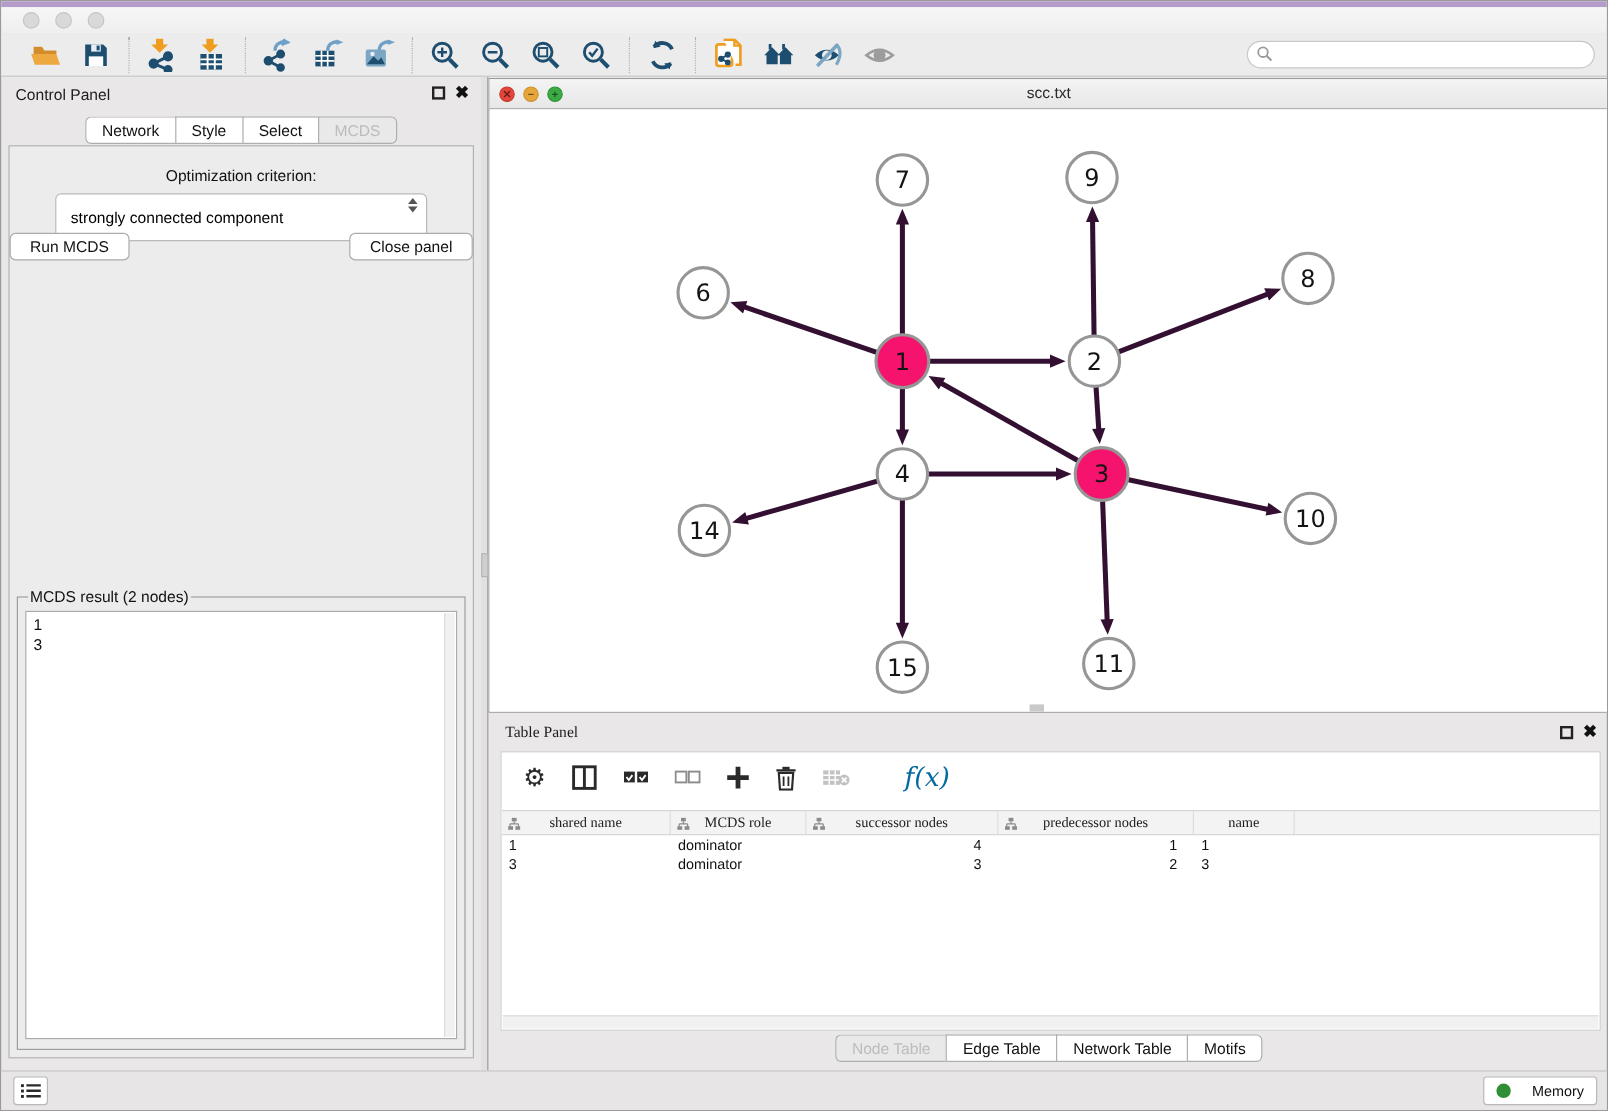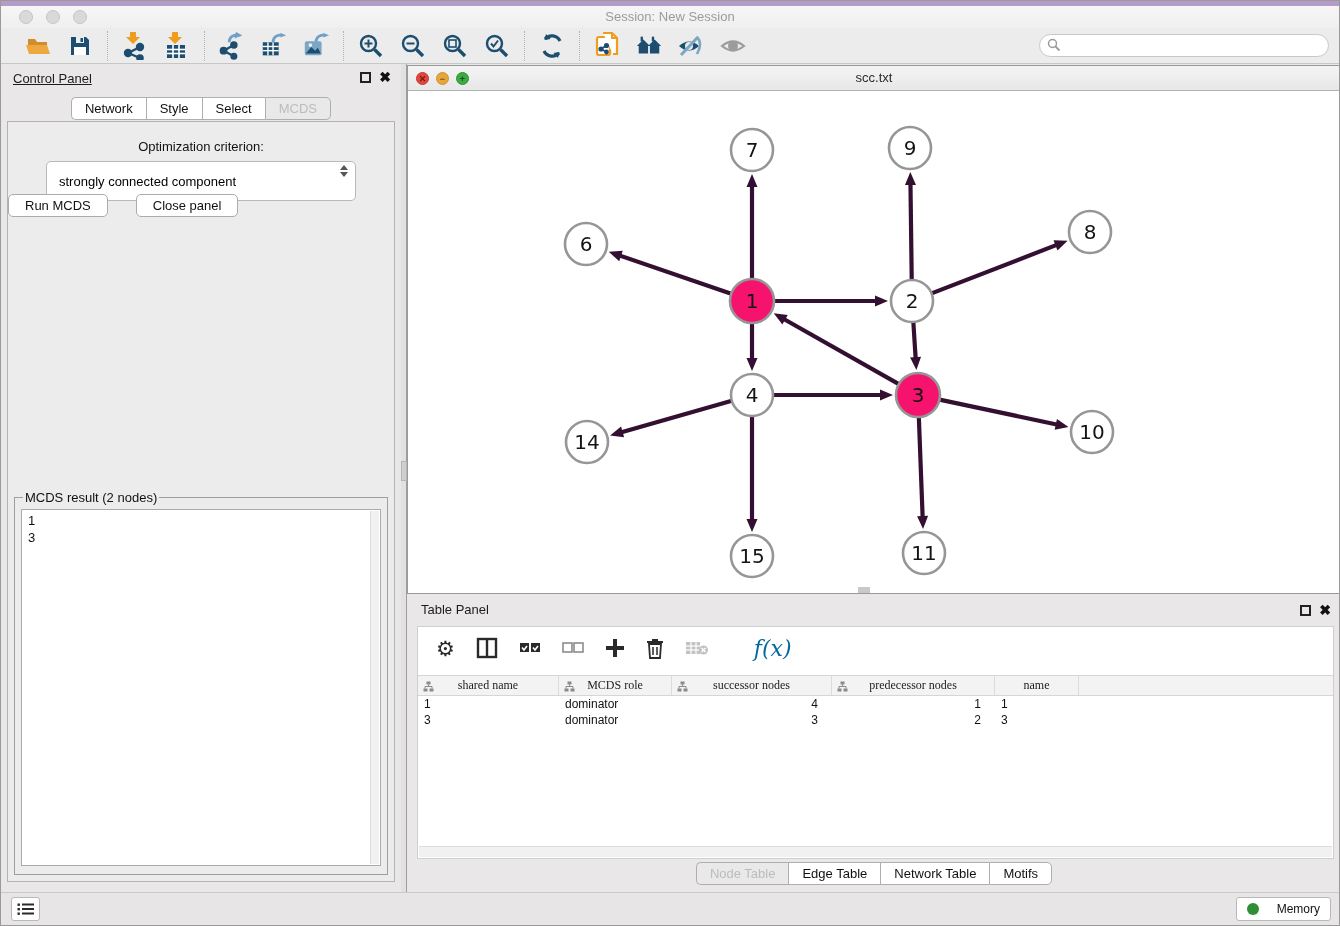--- a/index.html
+++ b/index.html
@@ -17,37 +17,37 @@
   .tb-group { display:flex; align-items:center; gap:14px; padding:0 13px; }
   .tb-sep { width:1px; height:30px; border-left:1px dotted #b2b2b2; }
   .tb-icon { width:28px; height:28px; display:flex; align-items:center; justify-content:center; }
   .search-wrap { position:absolute; right:10px; top:6px; width:290px; height:23px; }
   .search-wrap input { width:100%; height:100%; border:1px solid #c8c8c8; border-radius:12px; padding-left:26px; font-size:12px; background:#fff; outline:none; }
   .search-mag { position:absolute; left:8px; top:4px; }
 
   
   .control-panel { position:absolute; top:63px; left:0; width:400px; height:830px; }
   .cp-header { position:absolute; top:2px; left:0; right:0; height:26px; }
-  .cp-title { position:absolute; left:12px; top:5px; font-size:13px; color:#1d1d1d;text-decoration:underline; }
+  .cp-title { position:absolute; left:12px; top:5px; font-size:13px; color:#1d1d1d; }
   .panel-btns { position:absolute; right:10px; top:6px; display:flex; gap:8px; align-items:center; }
   .float-btn { width:11px; height:11px; border:2px solid #222; background:transparent; }
   .close-btn { font-size:14px; font-weight:bold; color:#111; line-height:11px; }
   .cp-tabs, .tp-tabs { display:flex; justify-content:center; position:absolute; left:0; right:0; }
   .cp-tabs { top:33px; height:23px; }
   .tab { font-size:13px; padding:3px 13px 2px; background:#fff; border:1px solid #aeaeae; border-right:none; color:#111; white-space:nowrap; }
   .tab:first-child { border-top-left-radius:5px; border-bottom-left-radius:5px; }
   .tab:last-child { border-right:1px solid #aeaeae; border-top-right-radius:5px; border-bottom-right-radius:5px; }
   .tab.active { background:#e9e9e9; color:#bcbcbc; }
   .cp-body { position:absolute; top:57px; left:6px; right:6px; bottom:12px; border:1px solid #b3b3b3; background:#ececec; }
   .opt-label { position:absolute; top:17px; left:0; right:0; text-align:center; font-size:13px; color:#111; }
   .criterion { position:absolute; top:39px; left:38px; right:38px; height:40px; background:#fff; border:1px solid #b9b9b9; border-radius:5px; font-size:13px; display:flex; align-items:center; padding-left:12px; }
   .spin { position:absolute; right:7px; top:3px; display:flex; flex-direction:column; gap:2px; }
   .spin .up { width:0;height:0;border-left:4px solid transparent;border-right:4px solid transparent;border-bottom:5px solid #555; }
   .spin .dn { width:0;height:0;border-left:4px solid transparent;border-right:4px solid transparent;border-top:5px solid #555; }
-  .cp-buttons { position:absolute; top:72px; left:0; right:0; display:flex; justify-content:flex-start; gap:28px; }
+  .cp-buttons { position:absolute; top:72px; left:0; right:0; display:flex; justify-content:space-between; gap:28px; }
   .mac-btn { background:#fff; border:1px solid #ababab; border-radius:5px; font-size:13px; padding:3px 16px; color:#111; }
   .result-fieldset { position:absolute; top:368px; left:6px; right:6px; height:385px; border:1px solid #9f9f9f; background:#ececec; padding:4px 6px 8px; }
   .result-fieldset legend { font-size:13px; color:#111; padding:0 2px; margin-left:2px; }
   .result-box { position:relative; width:100%; height:100%; background:#fff; border:1px solid #ababab; font-size:13px; color:#111; padding:2px 0 0 6px; line-height:17px; }
   .result-scroll { position:absolute; top:1px; bottom:1px; right:1px; width:9px; background:#f1f1f1; border-left:1px solid #ddd; }
 
   
   .v-divider { position:absolute; top:63px; left:400px; width:6px; height:830px; background:#e2e0e0; border-right:1px solid #9e9e9e; }
   .v-grip { position:absolute; top:397px; left:0; width:6px; height:20px; background:#cfcfcf; border:1px solid #b5b5b5; }
 
@@ -58,21 +58,21 @@
   .light { width:13px; height:13px; border-radius:50%; font-size:9px; font-weight:bold; color:rgba(0,0,0,.55); text-align:center; line-height:13px; }
   .light.red { background:#e4463b; border:1px solid #c63a30; }
   .light.yellow { background:#e7a63a; border:1px solid #cf9130; }
   .light.green { background:#3cab43; border:1px solid #2f9437; }
   .net-title { position:absolute; top:4px; left:0; right:0; text-align:center; font-size:13px; color:#2b2b2b; }
   .net-canvas { position:absolute; top:26px; left:0; right:0; bottom:0; background:#fff; }
   .canvas-grip { position:absolute; left:450px; bottom:0; width:12px; height:6px; background:#c9c9c9; }
 
   
   .table-panel { position:absolute; top:593px; left:406px; width:934px; height:300px; }
-  .tp-header { position:absolute; top:5px; left:0; right:0; height:22px; }
+  .tp-header { position:absolute; top:5px; left:0; right:0; height:22px;font-family:Liberation Serif, serif; }
   .tp-title { position:absolute; left:14px; top:3px; font-size:13px; color:#1d1d1d; }
   .tp-box { position:absolute; top:32px; left:10px; right:7px; bottom:35px; background:#fff; border:1px solid #cfcfcf; }
   .tp-toolbar { position:absolute; top:0; left:0; right:0; height:42px; display:flex; align-items:center; gap:21px; padding-left:18px; }
   .tp-tool { display:flex; align-items:center; justify-content:center; }
   .gear-glyph { font-size:21px; color:#2a2a2a; line-height:21px; }
   .fx-glyph { font-family:"DejaVu Serif", serif; font-style:italic; font-size:22px; color:#0369a1;margin-left:24px; }
   .tbl { position:absolute; top:48px; left:0; right:0; }
   .tbl-head { display:flex; height:21px; background:#f3f3f3; border-top:1px solid #d6d6d6; border-bottom:1px solid #d6d6d6;font-family:Liberation Serif, serif; }
   .th { position:relative; display:flex; align-items:center; justify-content:center; font-size:12px; color:#1c1c1c; border-right:1px solid #dcdcdc; }
   .th .tree { position:absolute; left:5px; top:5px; }
@@ -92,21 +92,20 @@
 
 <div class="window">
 
   <div class="purple-strip"></div>
   <div class="titlebar">
     <div class="traffic">
       <div class="dot"></div>
       <div class="dot"></div>
       <div class="dot"></div>
     </div>
-    <div class="title-text">Session: New Session</div>
   </div>
 
   <div class="toolbar">
     <div class="tb-group">
       <span class="tb-icon">
         <svg width="26" height="24" viewBox="0 0 26 24">
             <path d="M3 5 L10 5 L12 8 L22 8 L22 11 L3 11 Z" fill="#d28c2a"></path>
             <path d="M1 11 L22 11 L25 20 L4 20 Z" fill="#eda83f"></path>
           </svg>
       </span>

